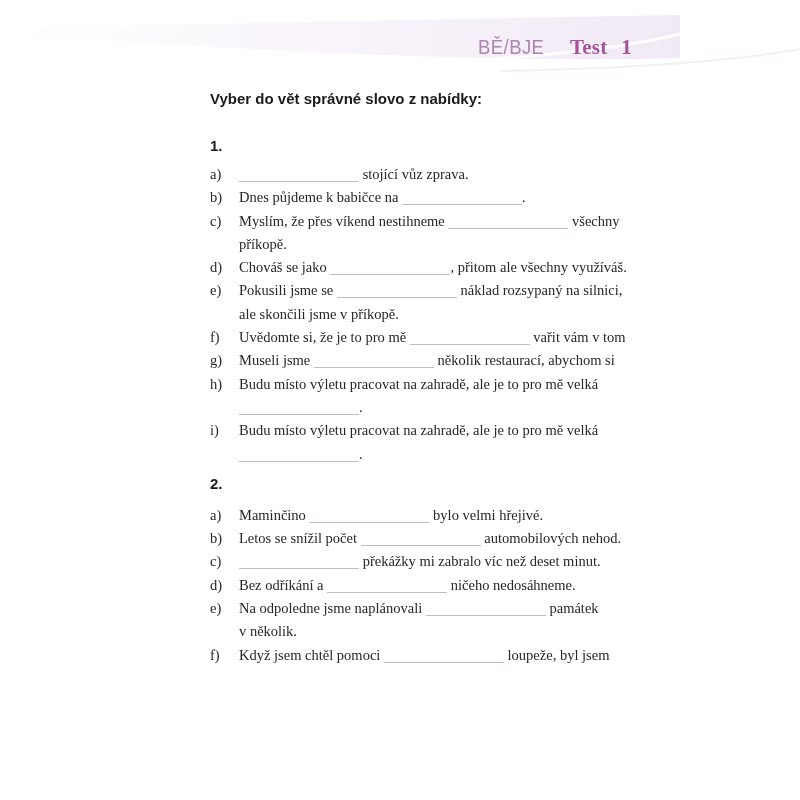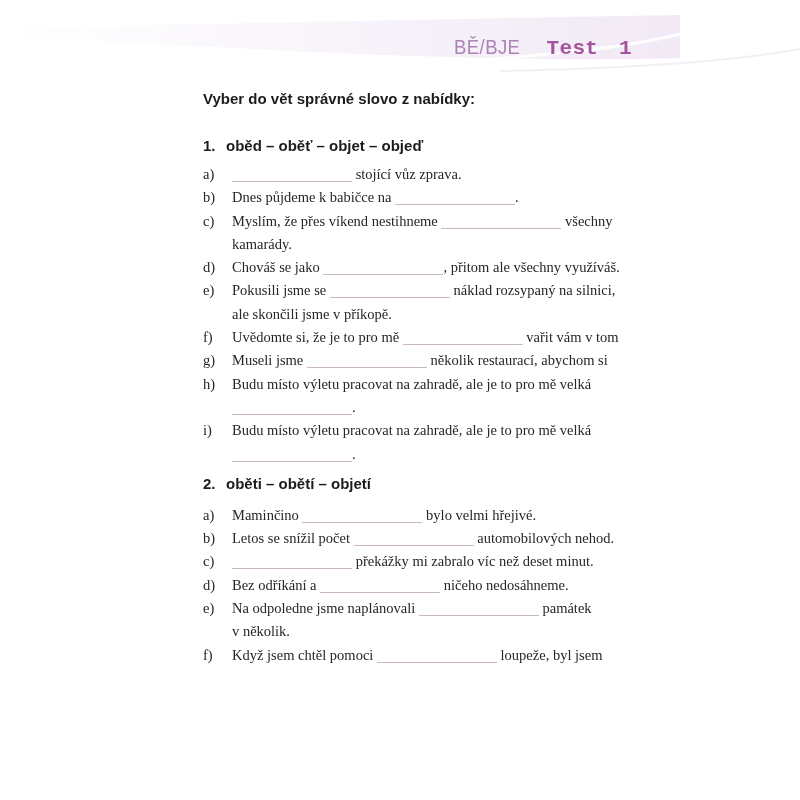--- a/index.html
+++ b/index.html
@@ -17,25 +17,25 @@
     display:flex; justify-content:flex-end; align-items:baseline; gap:26px;
   }
   .category-label {
     display:inline-block;
     font-family:"Liberation Sans", sans-serif;
     font-size:21px; font-weight:400; color:#ab84b3;
     transform:scaleX(.88); transform-origin:right center;
     letter-spacing:.5px;
   }
   .test-label {
-    font-family:Liberation Mono, monospace;
+    font-family:Liberation Serif, serif;
     font-size:21px; font-weight:bold; color:#a4539c;
     word-spacing:8px; letter-spacing:.3px;
   }
-  .content { position:absolute; left:203px; top:74px; width:430px; }
+  .content { position:absolute; left:210px; top:74px; width:430px; }
   .instruction {
     font-family:"Liberation Sans", sans-serif;
     font-size:15px; font-weight:bold; color:#1c1c1a;
     line-height:20px; margin-bottom:27px;
   }
   .ex-heading {
     display:flex;
     font-family:"Liberation Sans", sans-serif;
     font-size:15px; font-weight:bold; color:#1c1c1a;
     line-height:20px;
@@ -78,38 +78,37 @@
   <div class="header-text">
     <span class="category-label">BĚ/BJE</span>
     <span class="test-label">Test 1</span>
   </div>
 
   <div class="content">
     <div class="instruction">Vyber do vět správné slovo z nabídky:</div>
     <div>
         <div class="ex-heading">
           <span class="ex-num">1.</span>
-          <span class="ex-bank">oběd – oběť – objet – objeď</span>
         </div>
         <div class="ex-list">
           <div class="row">
             <span class="lab">a)</span>
             <span class="txt"><span class="blank" style="width: 120px;"></span> stojící vůz zprava.</span>
           </div>
           <div class="row">
             <span class="lab">b)</span>
             <span class="txt">Dnes půjdeme k babičce na <span class="blank" style="width: 120px;"></span>.</span>
           </div>
           <div class="row">
             <span class="lab">c)</span>
             <span class="txt">Myslím, že přes víkend nestihneme <span class="blank" style="width: 120px;"></span> všechny</span>
           </div>
           <div class="row">
             <span class="lab"></span>
-            <span class="txt">kamarády.</span>
+            <span class="txt">příkopě.</span>
           </div>
           <div class="row">
             <span class="lab">d)</span>
             <span class="txt">Chováš se jako <span class="blank" style="width: 120px;"></span>, přitom ale všechny využíváš.</span>
           </div>
           <div class="row">
             <span class="lab">e)</span>
             <span class="txt">Pokusili jsme se <span class="blank" style="width: 120px;"></span> náklad rozsypaný na silnici,</span>
           </div>
           <div class="row">
@@ -136,21 +135,20 @@
             <span class="lab">i)</span>
             <span class="txt">Budu místo výletu pracovat na zahradě, ale je to pro mě velká</span>
           </div>
           <div class="row">
             <span class="lab"></span>
             <span class="txt"><span class="blank" style="width: 120px;"></span>.</span>
           </div>
         </div>
         <div class="ex-heading later">
           <span class="ex-num">2.</span>
-          <span class="ex-bank">oběti – obětí – objetí</span>
         </div>
         <div class="ex-list later">
           <div class="row">
             <span class="lab">a)</span>
             <span class="txt">Maminčino <span class="blank" style="width: 120px;"></span> bylo velmi hřejivé.</span>
           </div>
           <div class="row">
             <span class="lab">b)</span>
             <span class="txt">Letos se snížil počet <span class="blank" style="width: 120px;"></span> automobilových nehod.</span>
           </div>

